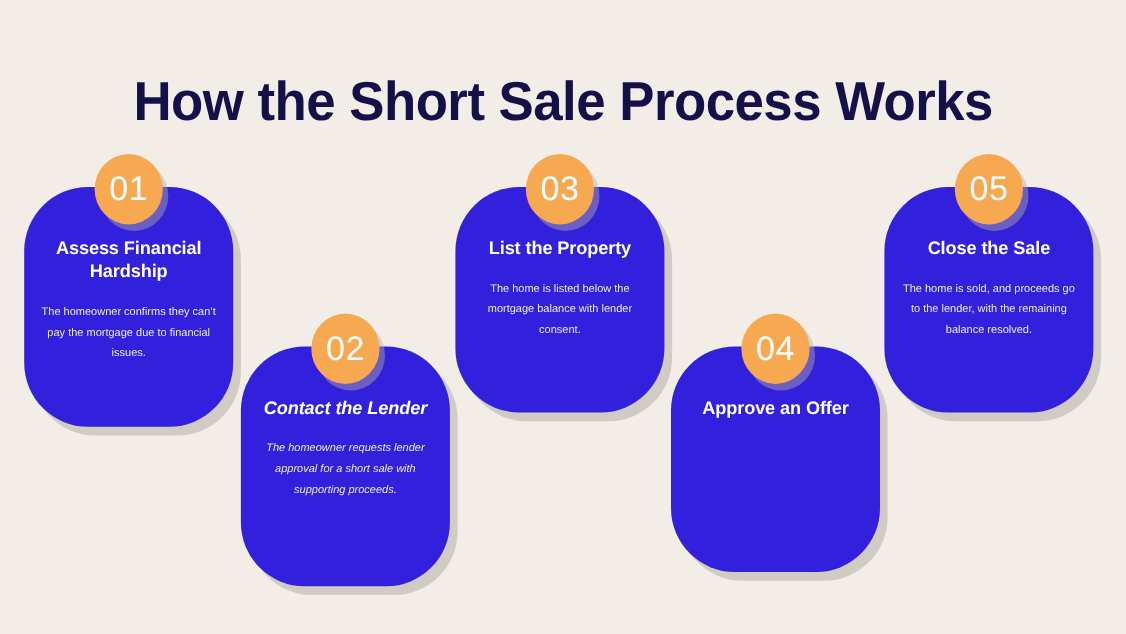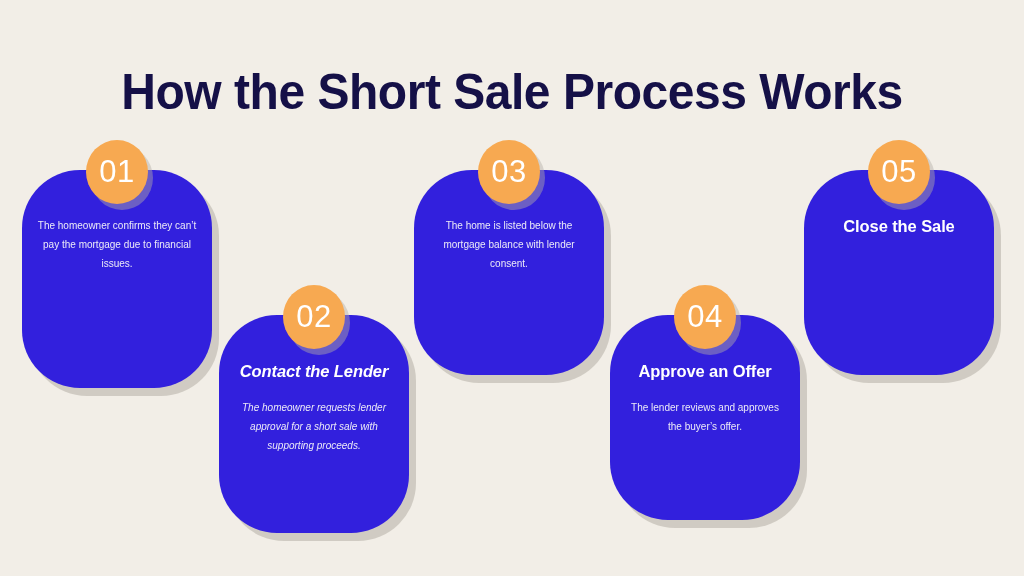--- a/index.html
+++ b/index.html
@@ -139,56 +139,58 @@
 
   <h1 class="page-title">How the Short Sale Process Works</h1>
 
   <div class="steps">
 
     <div class="step step-1 up">
       <div class="badge">
         <span class="badge-num">01</span>
       </div>
       <div class="card">
+        <p class="card-title">Assess Financial Hardship</p>
         <p class="card-desc">The homeowner confirms they can’t pay the mortgage due to financial issues.</p>
       </div>
     </div>
 
     <div class="step step-2 down">
       <div class="badge">
         <span class="badge-num">02</span>
       </div>
       <div class="card">
         <p class="card-title">Contact the Lender</p>
         <p class="card-desc">The homeowner requests lender approval for a short sale with supporting proceeds.</p>
       </div>
     </div>
 
     <div class="step step-3 up">
       <div class="badge">
         <span class="badge-num">03</span>
       </div>
       <div class="card">
+        <p class="card-title">List the Property</p>
         <p class="card-desc">The home is listed below the mortgage balance with lender consent.</p>
       </div>
     </div>
 
     <div class="step step-4 down">
       <div class="badge">
         <span class="badge-num">04</span>
       </div>
       <div class="card">
         <p class="card-title">Approve an Offer</p>
-        <p class="card-desc">The lender reviews and approves the buyer’s offer.</p>
       </div>
     </div>
 
     <div class="step step-5 up">
       <div class="badge">
         <span class="badge-num">05</span>
       </div>
       <div class="card">
         <p class="card-title">Close the Sale</p>
+        <p class="card-desc">The home is sold, and proceeds go to the lender, with the remaining balance resolved.</p>
       </div>
     </div>
 
   </div>
 </div>
 
 </body></html>

